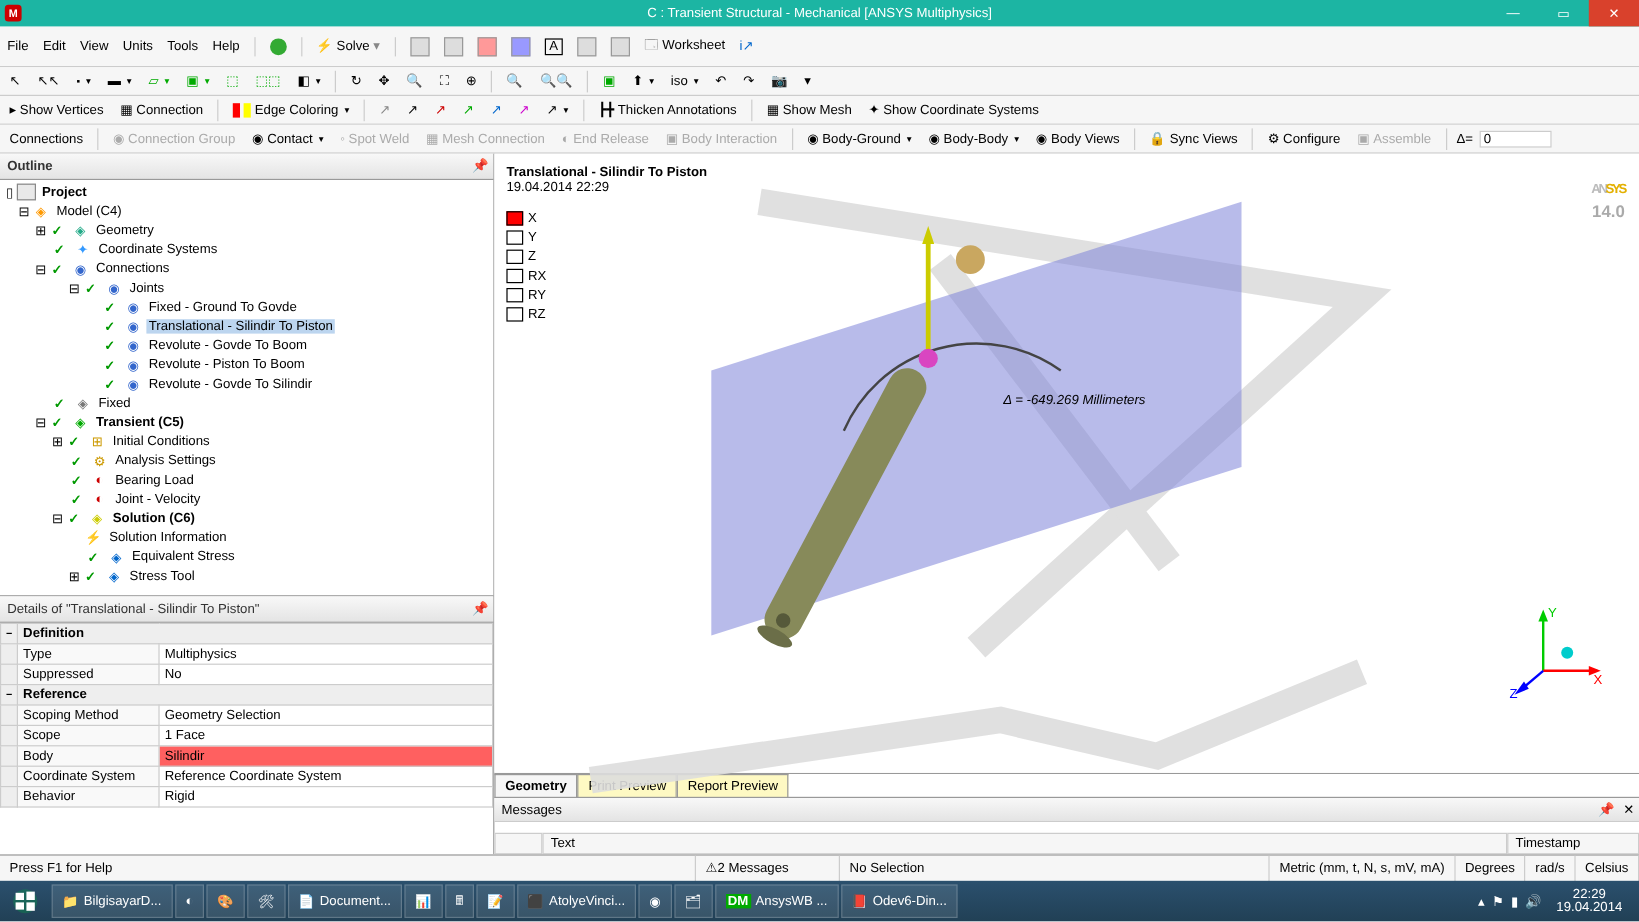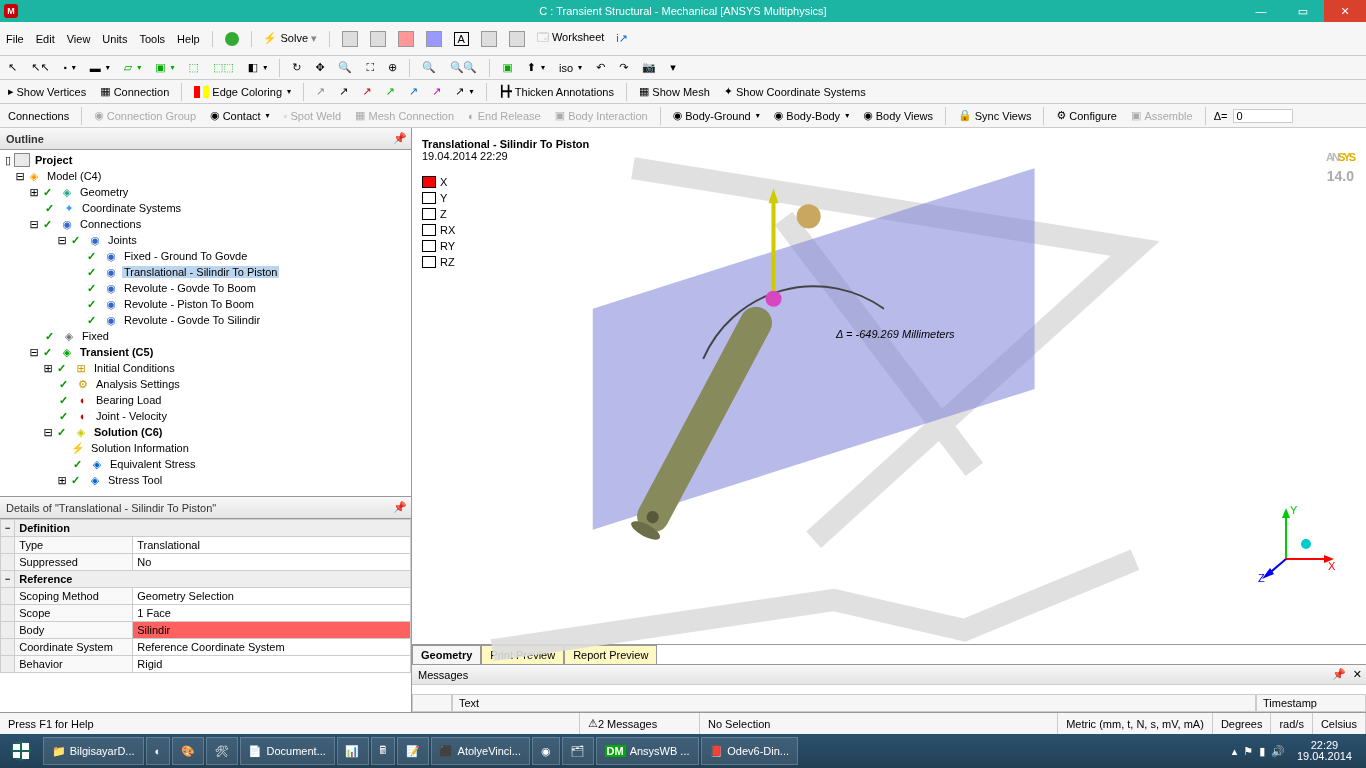--- a/index.html
+++ b/index.html
@@ -330,21 +330,21 @@
       <div class="details-grid">
         <table>
           <tbody>
               <tr class="section">
                 <td class="expand-col">−</td>
                 <td colspan="2">Definition</td>
               </tr>
           <tr>
                 <td class="expand-col"></td>
                 <td class="rowkey">Type</td>
-                <td>Translational</td>
+                <td>Multiphysics</td>
               </tr>
           <tr>
                 <td class="expand-col"></td>
                 <td class="rowkey">Suppressed</td>
                 <td>No</td>
               </tr>
           <tr class="section">
                 <td class="expand-col">−</td>
                 <td colspan="2">Reference</td>
               </tr>

